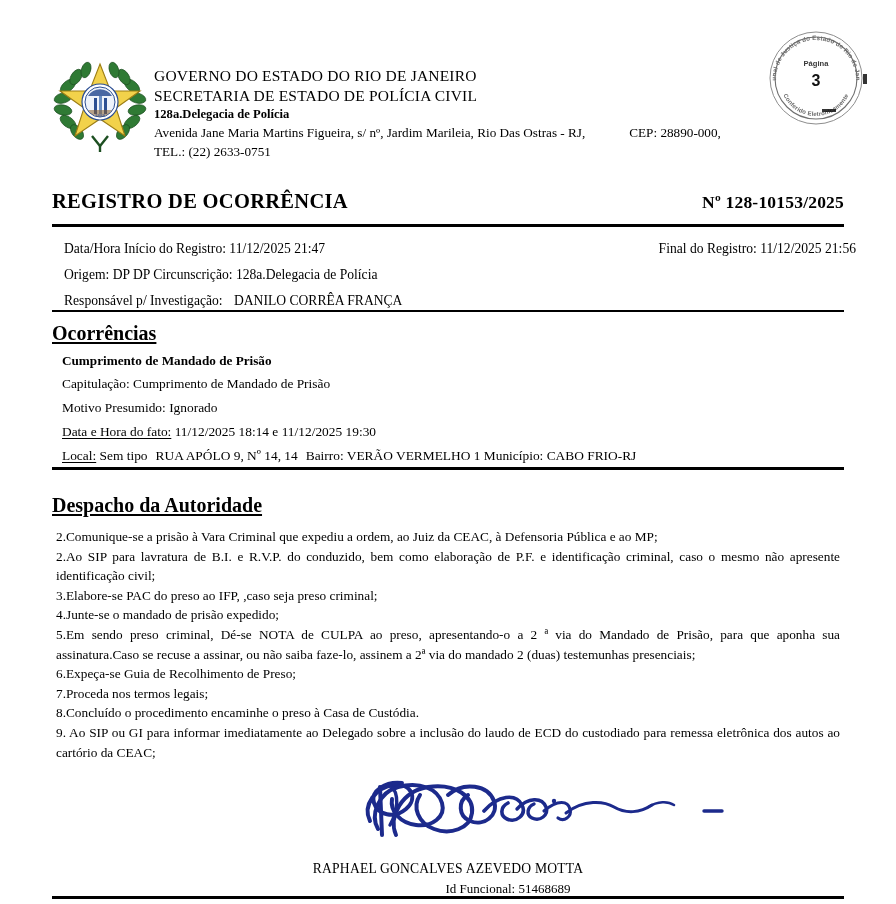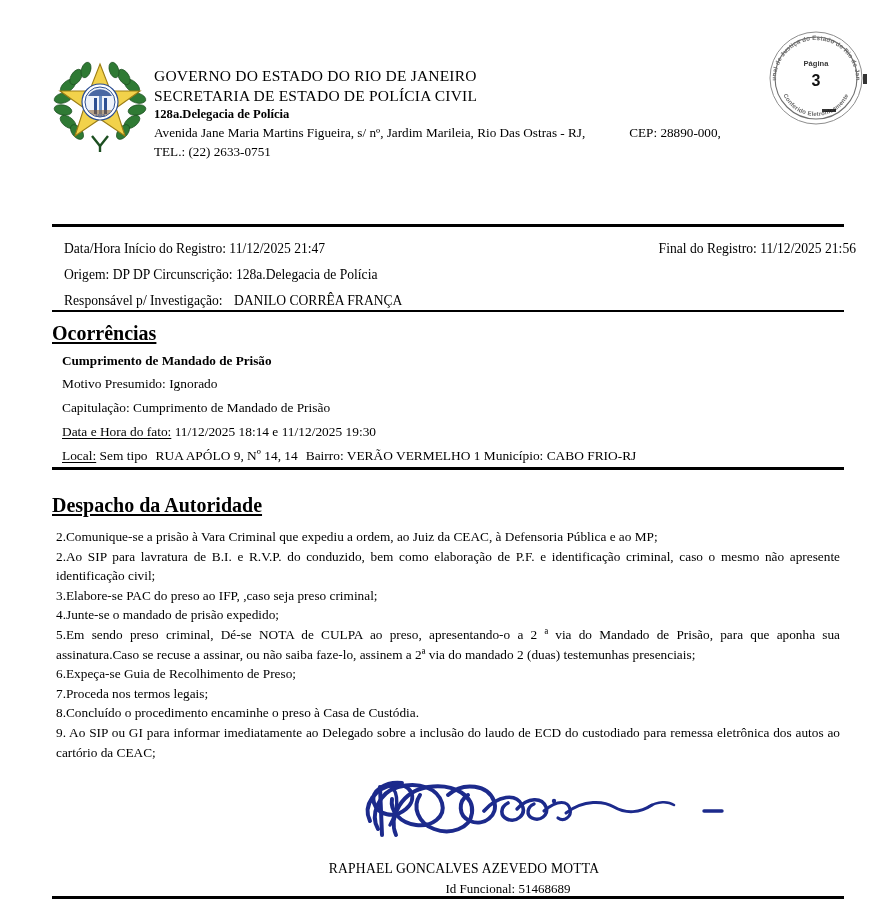--- a/index.html
+++ b/index.html
@@ -171,21 +171,21 @@
   .signature {
     position: absolute;
     left: 352px;
     top: 765px;
     width: 380px;
     height: 90px;
   }
   .signature svg { display: block; }
   .sig-name {
     position: absolute;
-    left: 68px;
+    left: 52px;
     top: 861px;
     width: 792px;
     text-align: center;
     font-size: 13.6px;
     letter-spacing: 0.2px;
   }
   .sig-id {
     position: absolute;
     left: 52px;
     top: 881px;
@@ -269,20 +269,24 @@
       <div class="unit-block">
         <div class="unit-name">128a.Delegacia de Polícia</div>
         <div class="unit-addr">
           <span>Avenida Jane Maria Martins Figueira, s/ nº, Jardim Marileia, Rio Das Ostras - RJ,</span><span class="cep-gap"></span><span>CEP: 28890-000,</span>
         </div>
         <div class="unit-addr">TEL.: (22) 2633-0751</div>
       </div>
     </div>
   </div>
 
+  <div class="title-row">
+    <div class="doc-title">REGISTRO DE OCORRÊNCIA</div>
+    <div class="doc-number">Nº 128-10153/2025</div>
+  </div>
   <div class="rule rule-1"></div>
 
   <div class="meta">
     <div class="meta-row">
       <div class="meta-line">
         <span>Data/Hora Início do Registro:</span>
         <span>11/12/2025 21:47</span>
       </div>
       <div class="meta-line">
         <span>Final do Registro:</span>
@@ -294,26 +298,26 @@
       <span>Responsável p/ Investigação:</span>
       <span class="sp2"></span><span>DANILO CORRÊA FRANÇA</span>
     </div>
   </div>
   <div class="rule rule-2"></div>
 
   <div class="section-head occ-head">Ocorrências</div>
   <div class="occ-body">
     <div class="occ-title">Cumprimento de Mandado de Prisão</div>
     <div class="occ-line">
+      <span>Capitulação:</span>
+      <span>Cumprimento de Mandado de Prisão</span>
+    </div>
+    <div class="occ-line">
       <span>Motivo Presumido:</span>
       <span>Ignorado</span>
-    </div>
-    <div class="occ-line">
-      <span>Capitulação:</span>
-      <span>Cumprimento de Mandado de Prisão</span>
     </div>
     <div class="occ-line">
       <span class="u">Data e Hora do fato:</span>
       <span>11/12/2025 18:14 e 11/12/2025 19:30</span>
     </div>
     <div class="occ-line">
       <span class="u">Local:</span>
       <span>Sem tipo</span><span class="sp2"></span><span>RUA APÓLO 9, Nº 14, 14</span><span class="sp2"></span><span>Bairro: VERÃO VERMELHO 1</span>
       <span>Município: CABO FRIO-RJ</span>
     </div>

